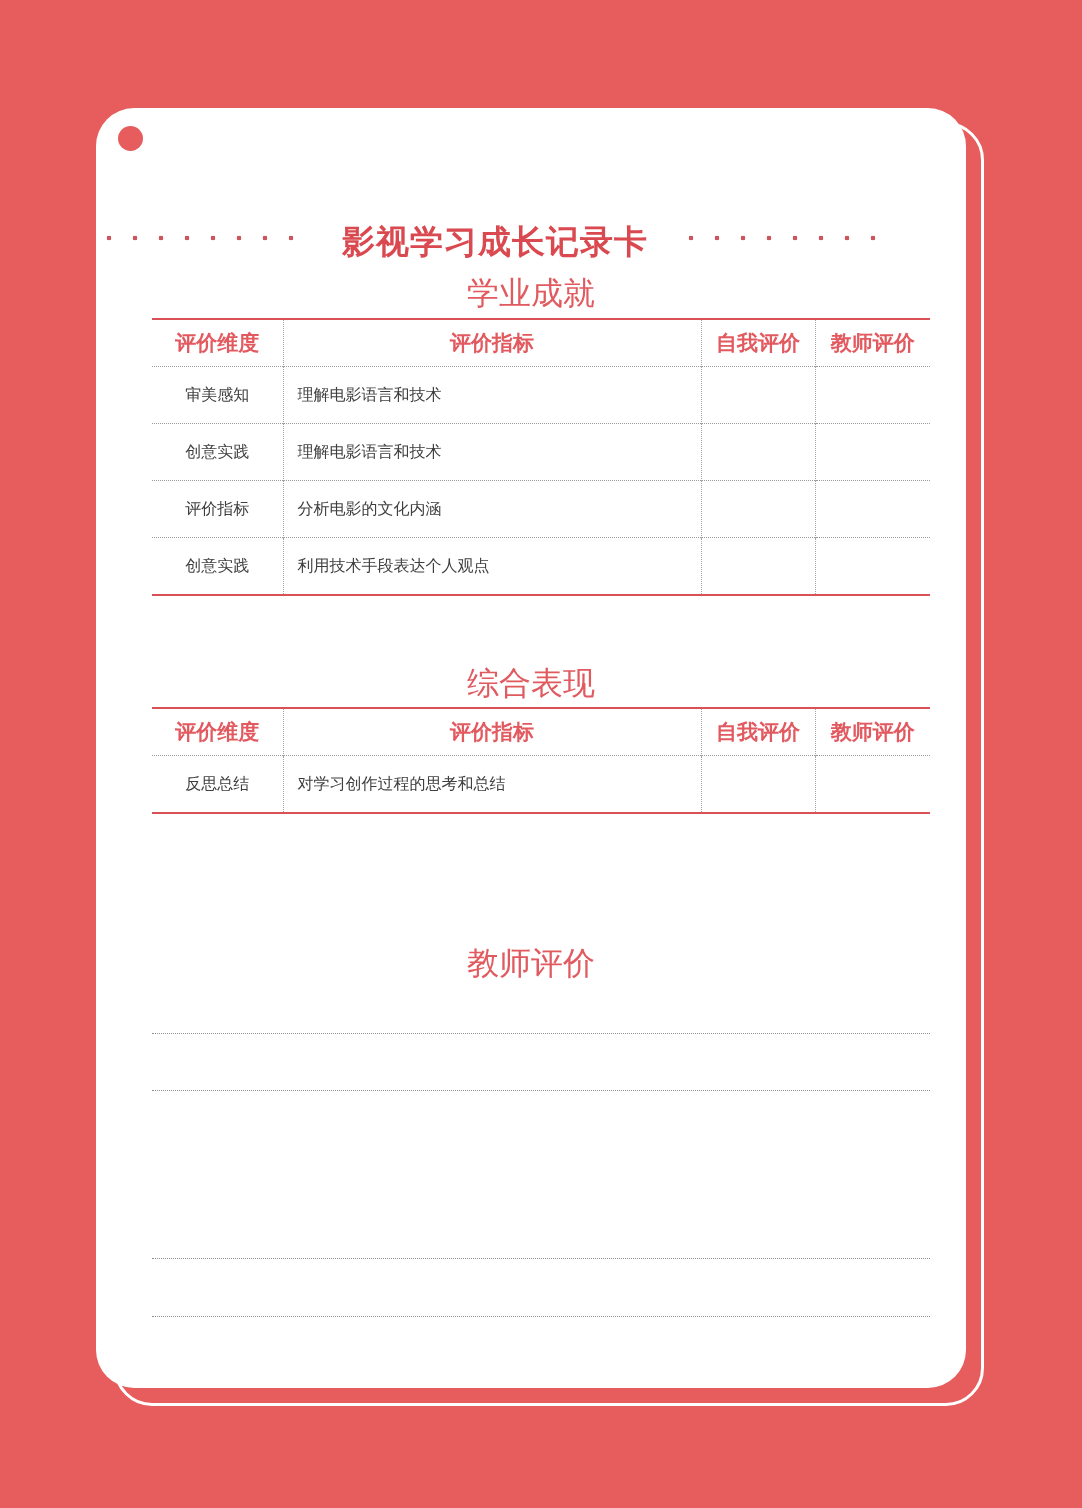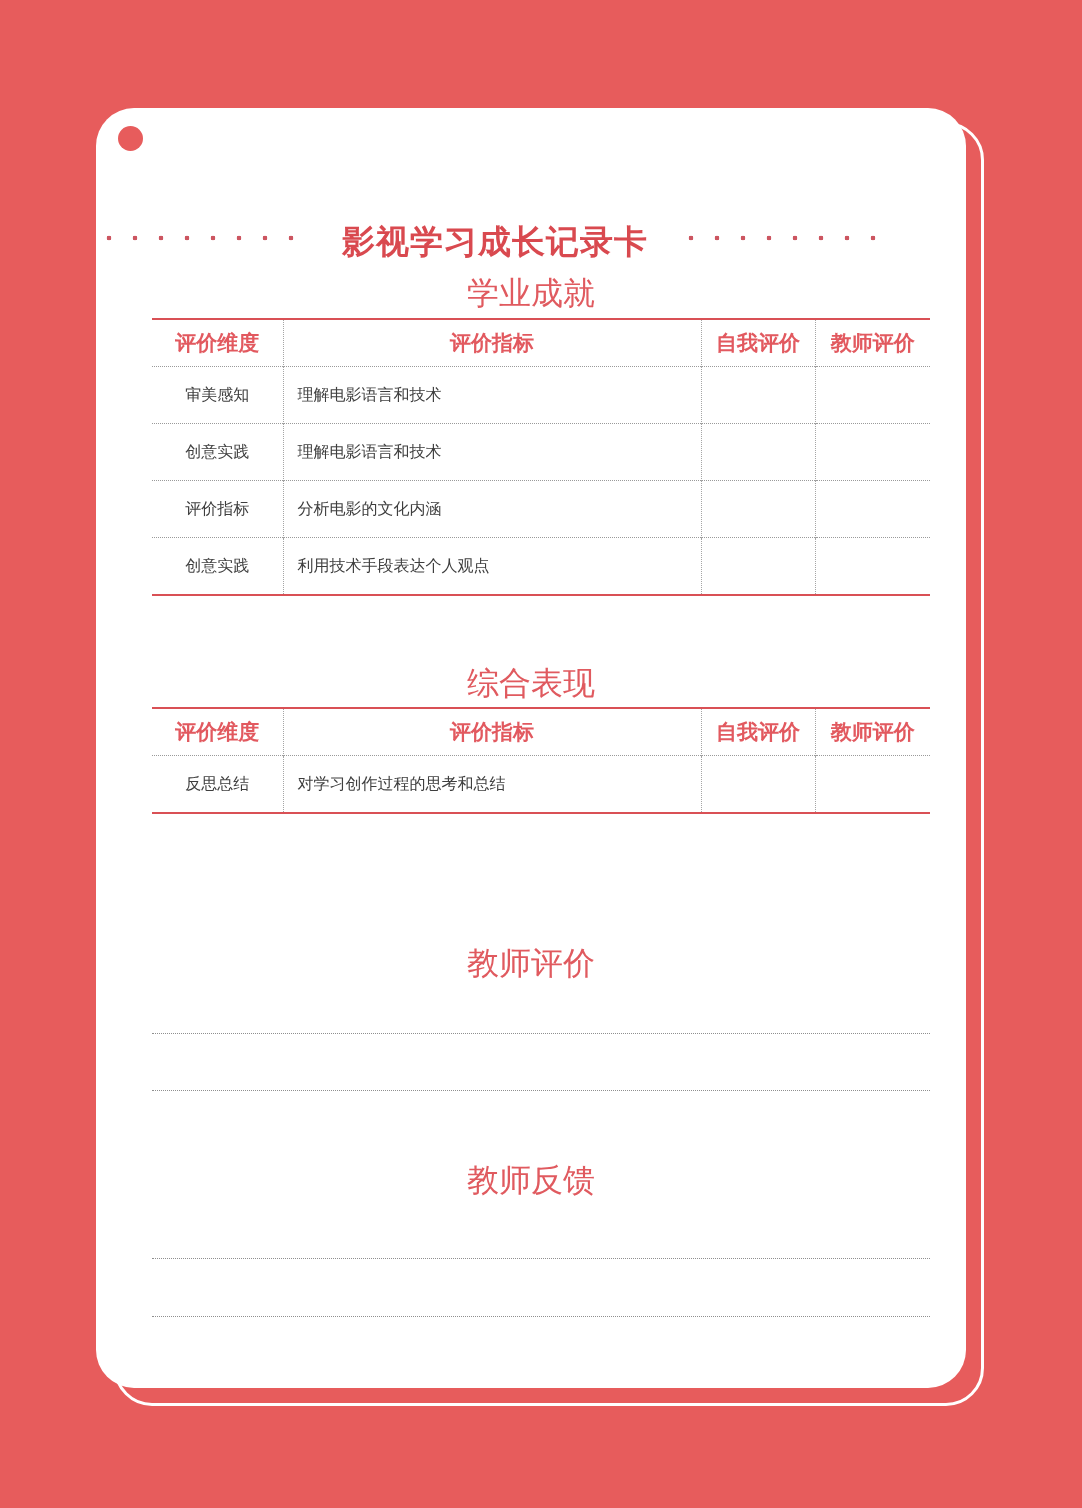--- a/index.html
+++ b/index.html
@@ -207,18 +207,17 @@
           <td class="cell-empty"></td>
           <td class="cell-empty"></td>
         </tr>
       </tbody>
     </table>
 
     <div class="section-heading heading-3">教师评价</div>
     <div class="write-line line-1"></div>
     <div class="write-line line-2"></div>
 
-    <div class="section-heading heading-4">教师反馈</div>
     <div class="write-line line-3"></div>
     <div class="write-line line-4"></div>
 
   </div>
 </div>
 
 </body></html>

